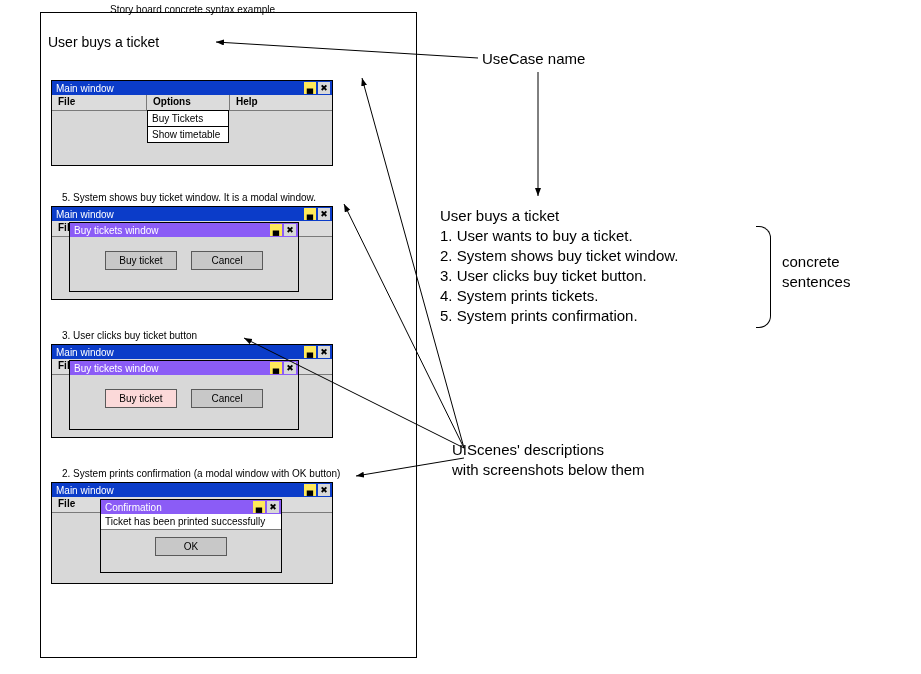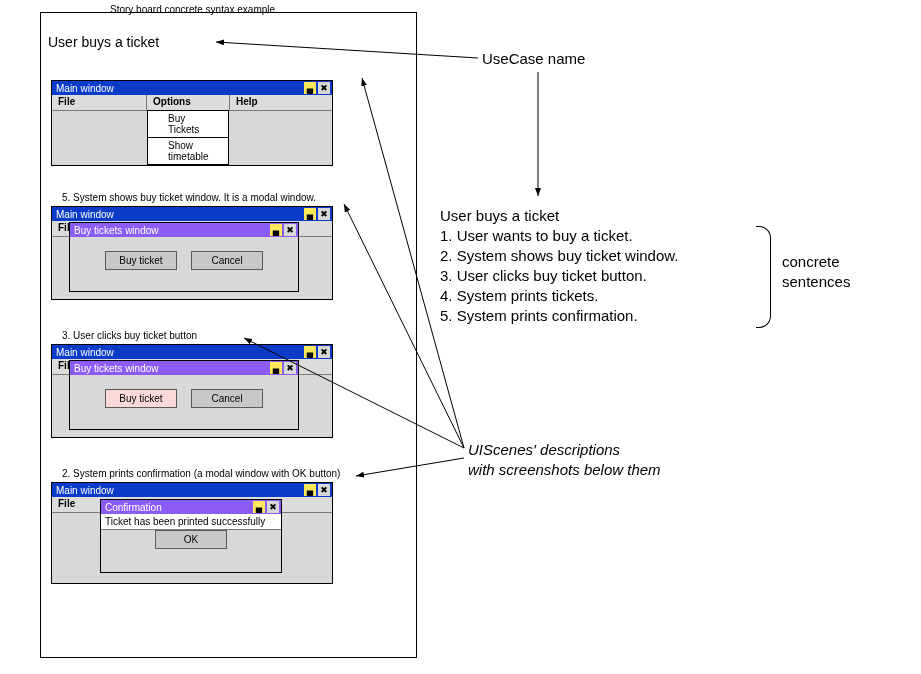--- a/index.html
+++ b/index.html
@@ -16,21 +16,21 @@
   .titlebar{height:14px;background:#0b3cc9;color:#fff;display:flex;align-items:center;padding-left:4px;font-size:10px;position:relative;}
   .titlebar .controls{position:absolute;right:2px;top:1px;display:flex;gap:2px;}
   .ctl{width:12px;height:12px;background:#d8d8d8;color:#000;font-size:9px;line-height:12px;text-align:center;border:none;}
   .ctl.min{background:#ffe95a;}
   .menubar{height:15px;background:#dcdcdc;border-bottom:1px solid #7a7a7a;display:flex;font-size:10px;font-weight:bold;}
   .menubar .menu-item{padding:1px 6px;border-right:1px solid #7a7a7a;}
   .body{background:#d8d8d8;}
 
   
   .dropdown{position:absolute;background:#fff;border:1px solid #000;font-size:10px;}
-  .dropdown div{padding:2px 20px;border-bottom:1px solid #000;}
+  .dropdown div{padding:2px 4px;border-bottom:1px solid #000;}
   .dropdown div:last-child{border-bottom:none;}
 
   
   .dialog{position:absolute;border:1px solid #000;background:#d8d8d8;}
   .dialog .titlebar{background:#8b5cf6;}
   .btn{display:inline-block;background:#c8c8c8;border:1px solid #5a5a5a;font-size:10px;text-align:center;padding:3px 0;}
   .btn.pink{background:#fbd9d9;}
 
   
   .anno{position:absolute;font-size:15px;font-family:Arial;}
@@ -141,41 +141,41 @@
   </div>
   <div class="dialog" style="left:100px;top:499px;width:180px;height:72px;">
     <div class="titlebar">
       <span>Confirmation</span>
       <div class="controls">
         <span class="ctl min">▄</span>
         <span class="ctl">✖</span>
       </div>
     </div>
     <div style="background:#fff;border-bottom:1px solid #7a7a7a;padding:2px 4px;font-size:10px;">Ticket has been printed successfully</div>
-    <div style="text-align:center;padding-top:0;">
+    <div style="text-align:center;padding-top:7px;">
       <span class="btn" style="width:70px;">OK</span>
     </div>
   </div>
 
   <div class="anno" style="left:482px;top:50px;">UseCase name</div>
 
   <div class="anno" style="left:440px;top:206px;line-height:20px;">
     <div>User buys a ticket</div>
     <div>1. User wants to buy a ticket.</div>
     <div>2. System shows buy ticket window.</div>
     <div>3. User clicks buy ticket button.</div>
     <div>4. System prints tickets.</div>
     <div>5. System prints confirmation.</div>
   </div>
 
   <div class="bracket" style="left:756px;top:226px;width:14px;height:100px;"></div>
   <div class="anno" style="left:782px;top:252px;white-space:pre;line-height:20px;">concrete
 sentences</div>
 
-  <div class="anno" style="left:468px;top:440px;white-space:pre;line-height:20px;font-style:italic;">UIScenes' descriptions
+  <div class="anno" style="left:452px;top:440px;white-space:pre;line-height:20px;">UIScenes' descriptions
 with screenshots below them</div>
 
   <svg class="arrows">
     <defs>
       <marker id="ah" markerWidth="10" markerHeight="10" refX="8" refY="3" orient="auto">
         <path d="M0,0 L8,3 L0,6 Z" fill="#000"></path>
       </marker>
     </defs>
 
     <line x1="478" y1="58" x2="216" y2="42" stroke="#000" stroke-width="1" marker-end="url(#ah)"></line>

